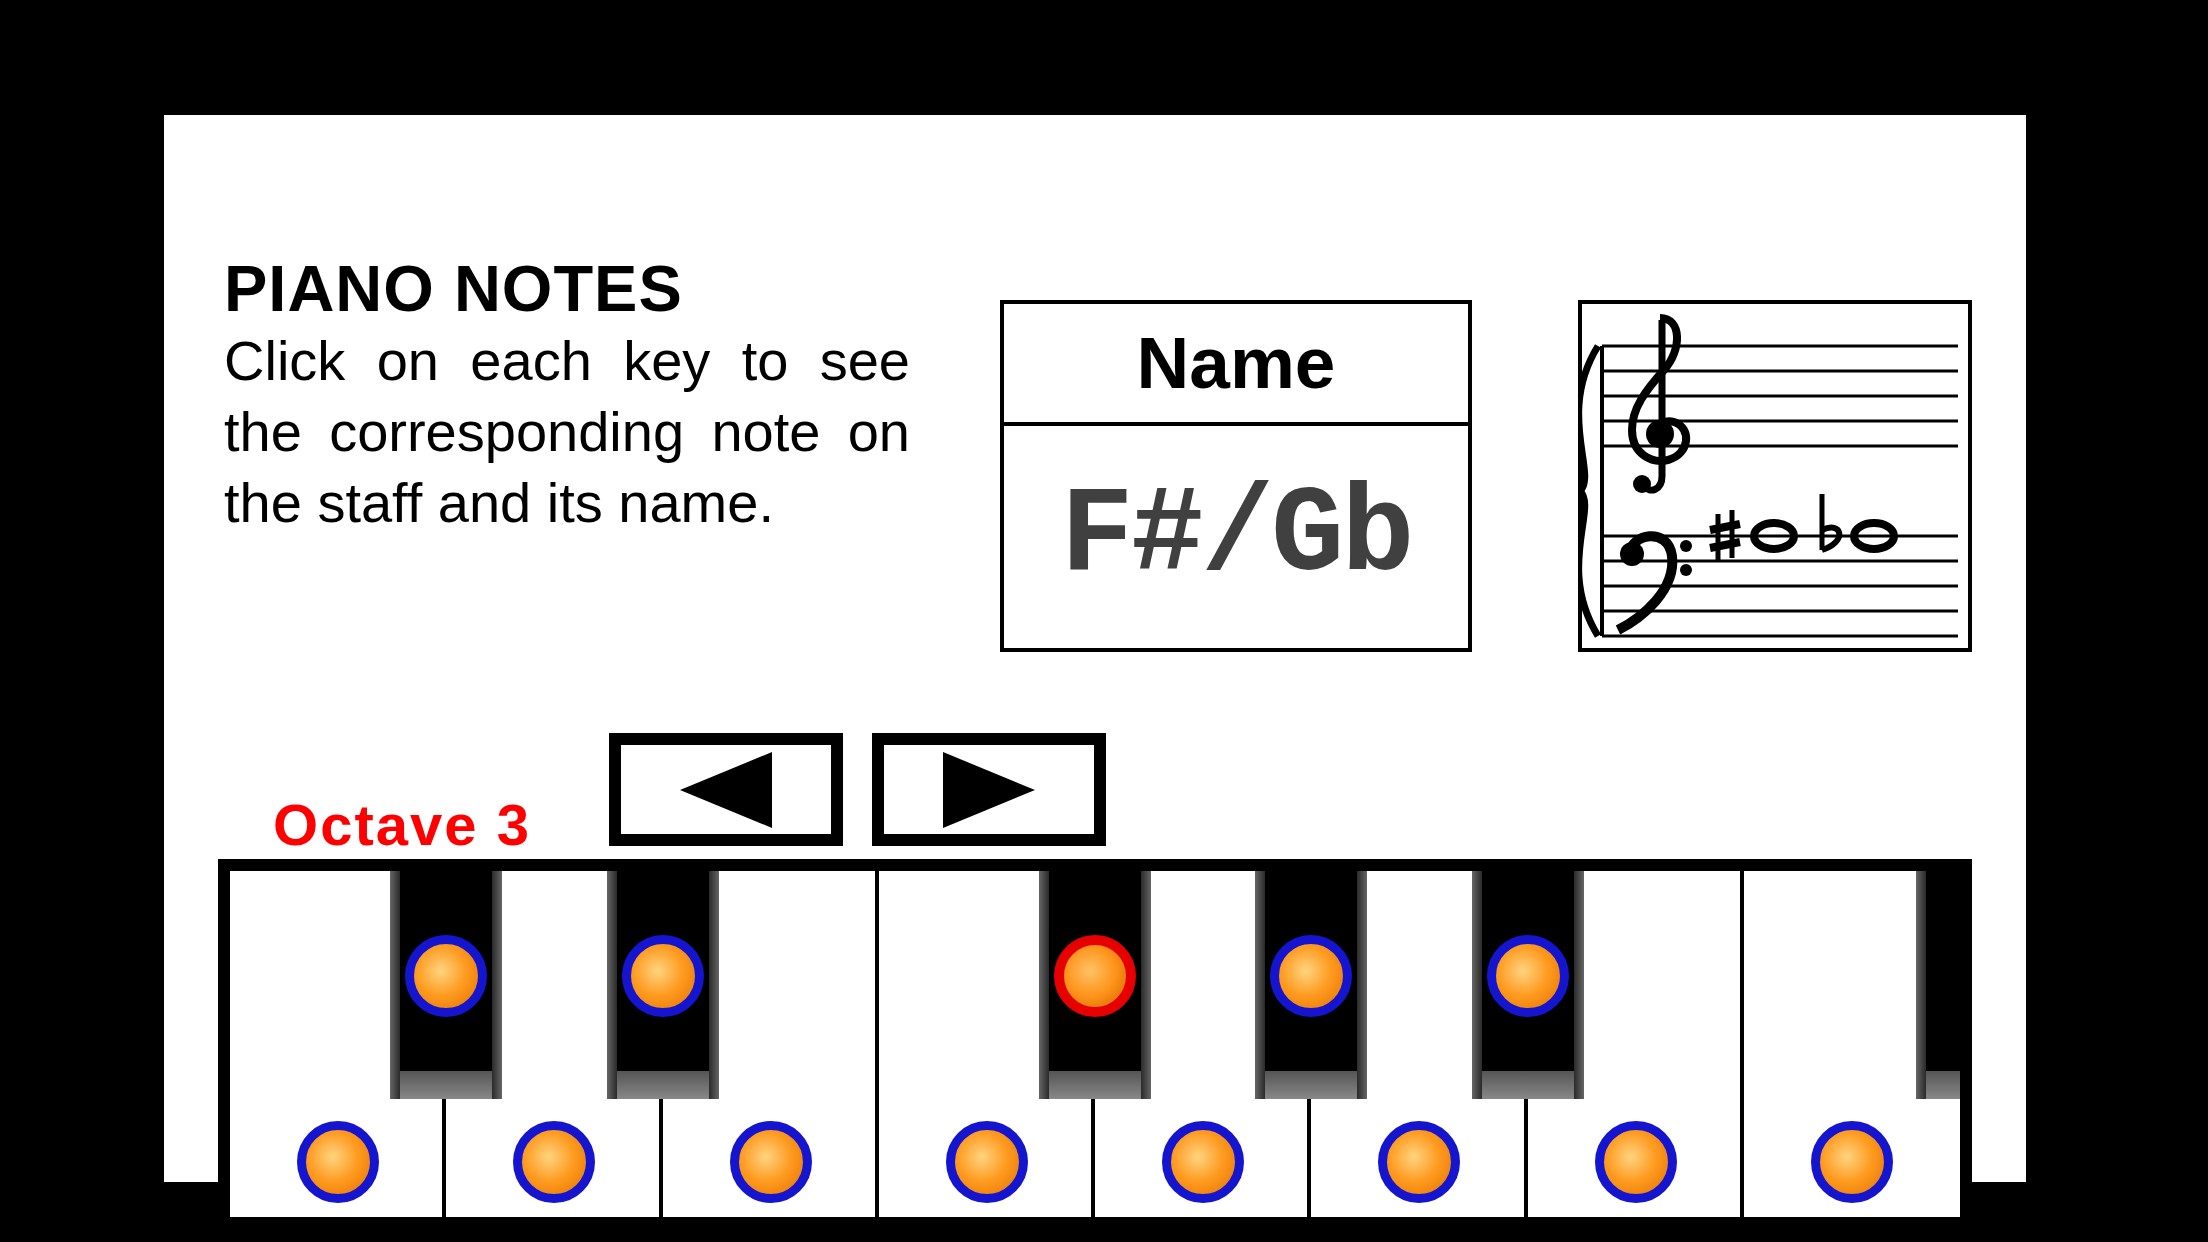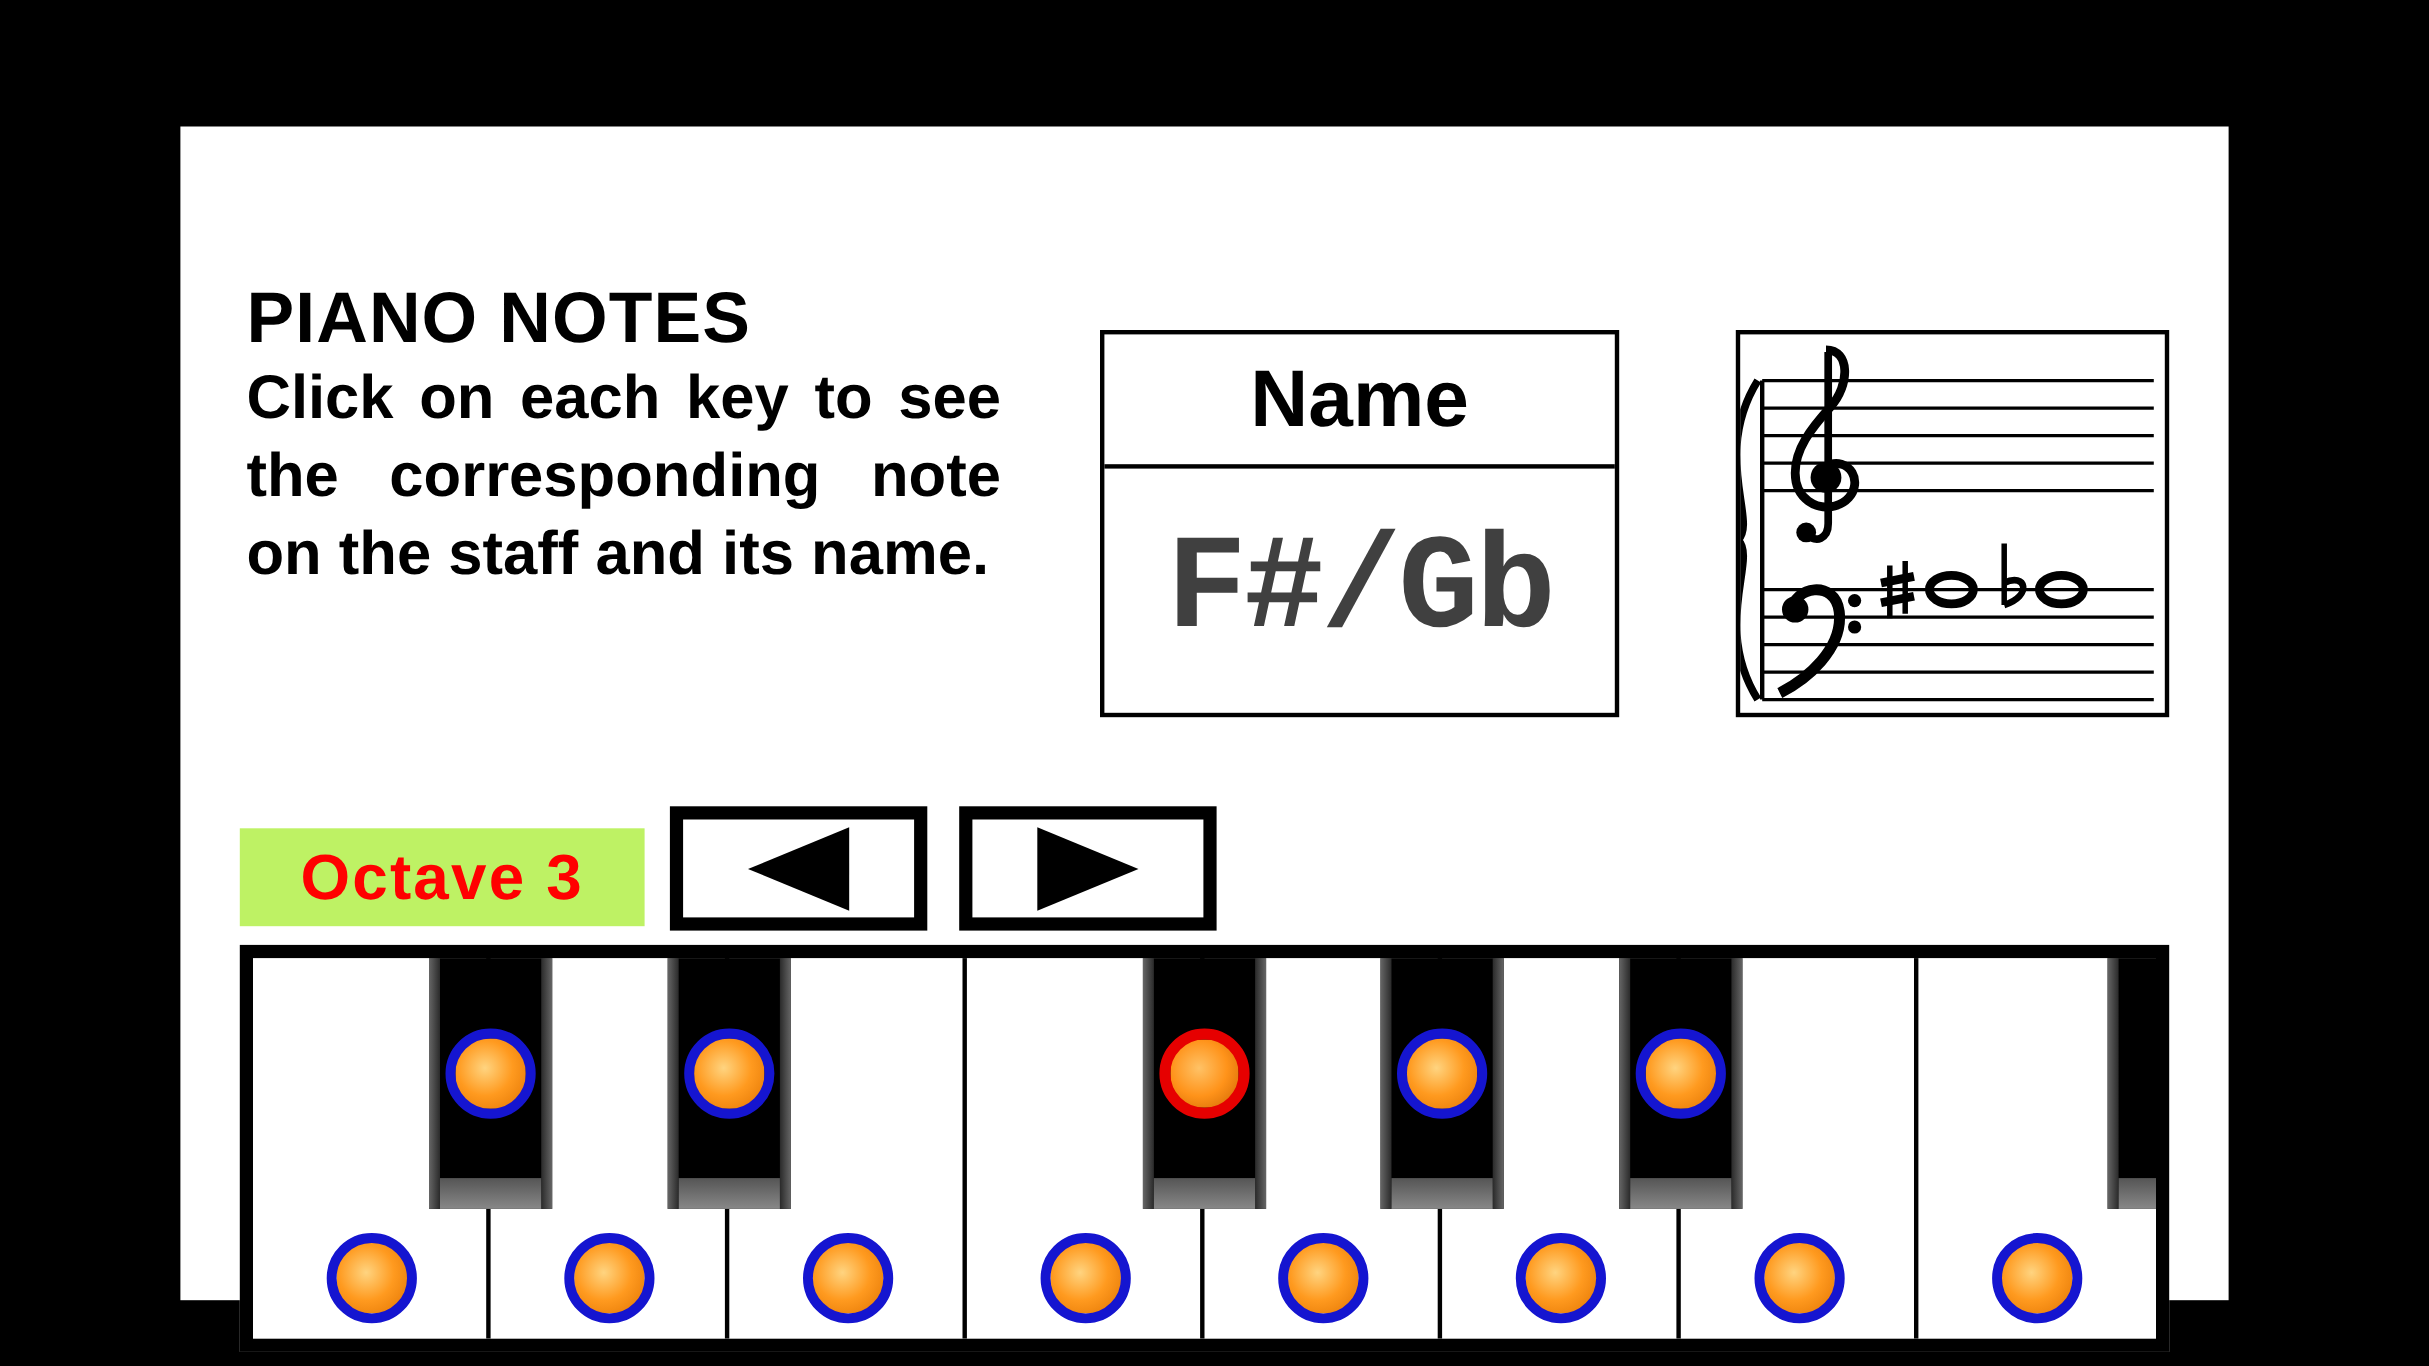--- a/index.html
+++ b/index.html
@@ -1,32 +1,32 @@
 <!DOCTYPE html>
 <html><head>
 <meta charset="utf-8">
 <style>
   html,body{margin:0;padding:0;background:#000;font-family:"Arial Black","Helvetica Neue",Helvetica,Arial,sans-serif;font-weight:900;}
   .stage{position:relative;width:2208px;height:1242px;background:#000;overflow:hidden;}
   .panel{position:absolute;left:164px;top:115px;width:1862px;height:1067px;background:#fff;}
 
   
   .title{position:absolute;left:224px;top:233px;font-size:65px;letter-spacing:1px;color:#000;margin-top:18px;}
-  .instr{position:absolute;left:224px;top:325px;width:686px;font-size:56px;line-height:71px;color:#000;text-align:justify;font-weight:700;font-stretch:condensed;}
+  .instr{position:absolute;left:224px;top:325px;width:686px;font-size:56px;line-height:71px;color:#000;text-align:justify;font-weight:400;font-stretch:condensed;}
 
   
   .name-box{position:absolute;left:1000px;top:300px;width:472px;height:352px;border:4px solid #000;background:#fff;box-sizing:border-box;}
   .name-header{height:118px;line-height:118px;border-bottom:4px solid #000;text-align:center;font-size:73px;color:#000;}
   .name-value{height:172px;line-height:222px;text-align:center;font-size:122px;letter-spacing:-3px;color:#404040;font-family:Liberation Mono, monospace;}
 
   
   .staff-box{position:absolute;left:1578px;top:300px;width:394px;height:352px;border:4px solid #000;box-sizing:border-box;background:#fff;}
 
   
-  .octave-label{position:absolute;left:218px;top:753px;width:368px;height:89px;background:#bef264;color:#f00;text-align:center;line-height:89px;font-size:58px;letter-spacing:2px;}
+  .octave-label{position:absolute;left:218px;top:780px;width:368px;height:89px;background:#ffffff;color:#f00;text-align:center;line-height:89px;font-size:58px;letter-spacing:2px;}
   .nav{position:absolute;top:733px;width:234px;height:113px;border:12px solid #000;box-sizing:border-box;background:#fff;cursor:pointer;display:flex;align-items:center;justify-content:center;}
   .nav-prev{left:609px;}
   .nav-next{left:872px;}
   .tri-left{width:0;height:0;border-top:38px solid transparent;border-bottom:38px solid transparent;border-right:92px solid #000;}
   .tri-right{width:0;height:0;border-top:38px solid transparent;border-bottom:38px solid transparent;border-left:92px solid #000;}
 
   
   .kbd{position:absolute;left:218px;top:859px;width:1754px;height:370px;border:12px solid #000;box-sizing:border-box;background:#fff;overflow:hidden;}
   .white-key{position:absolute;top:0;bottom:0;border-right:4px solid #000;box-sizing:border-box;cursor:pointer;}
   .black-key{position:absolute;top:0;height:228px;cursor:pointer;}

